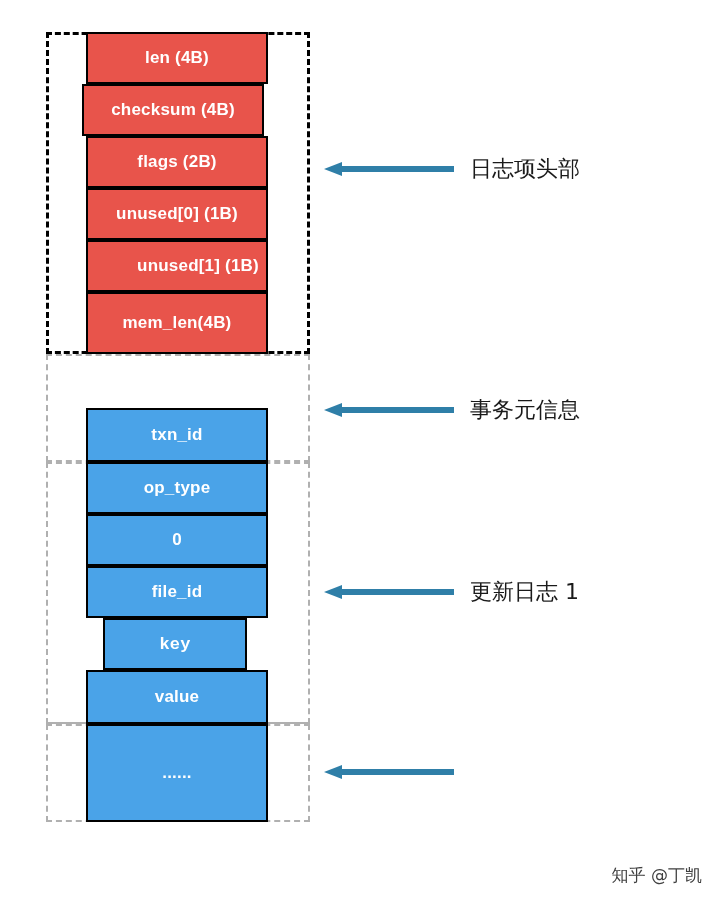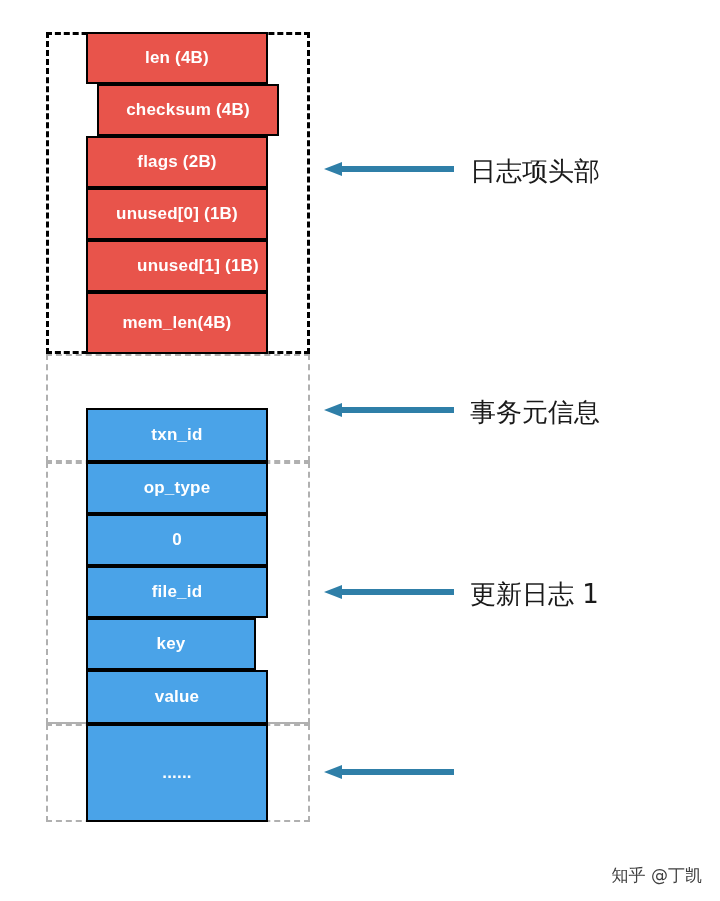--- a/index.html
+++ b/index.html
@@ -73,21 +73,21 @@
     height: 0;
     border-top: 7px solid transparent;
     border-bottom: 7px solid transparent;
     border-right: 18px solid #2f7fa8;
   }
 
   
   .annot {
     position: absolute;
     color: #1a1a1a;
-    font-size: 26px;
+    font-size: 22px;
     font-family: "DejaVu Sans", "Liberation Sans", sans-serif;
     white-space: nowrap;
   }
 
   
   .watermark {
     position: absolute;
     right: 18px;
     bottom: 14px;
     color: #404040;
@@ -106,40 +106,40 @@
   <div class="group-box group-gray" style="left:46px; top:354px; width:264px; height:108px;"></div>
 
   <div class="group-box group-gray" style="left:46px; top:462px; width:264px; height:262px;"></div>
 
   <div class="group-box group-gray" style="left:46px; top:724px; width:264px; height:98px;"></div>
 
   <div class="group-box group-solid-top" style="left:46px; top:722px; width:264px; height:2px;"></div>
 
   <div class="cell red" style="left:86px; top:32px; width:182px; height:52px;">len (4B)</div>
 
-  <div class="cell red" style="left:97px; top:84px; width:182px; height:52px;">checksum (4B)</div>
+  <div class="cell red" style="left:82px; top:84px; width:182px; height:52px;">checksum (4B)</div>
 
   <div class="cell red" style="left:86px; top:136px; width:182px; height:52px;">flags (2B)</div>
 
   <div class="cell red" style="left:86px; top:188px; width:182px; height:52px;">unused[0] (1B)</div>
 
   <div class="cell red" style="left:86px; top:240px; width:182px; height:52px;padding-left:42px;">unused[1] (1B)</div>
 
   <div class="cell red" style="left:86px; top:292px; width:182px; height:62px;">mem_len(4B)</div>
 
 
   <div class="cell blue" style="left:86px; top:408px; width:182px; height:54px;">txn_id</div>
 
   <div class="cell blue" style="left:86px; top:462px; width:182px; height:52px;">op_type</div>
 
   <div class="cell blue" style="left:86px; top:514px; width:182px; height:52px;">0</div>
 
   <div class="cell blue" style="left:86px; top:566px; width:182px; height:52px;">file_id</div>
 
-  <div class="cell blue" style="left:86px; top:618px; width:170px; height:52px;">key</div>
+  <div class="cell blue" style="left:103px; top:618px; width:144px; height:52px;font-family:Liberation Mono, monospace;">key</div>
 
   <div class="cell blue" style="left:86px; top:670px; width:182px; height:54px;">value</div>
 
   <div class="cell blue" style="left:86px; top:724px; width:182px; height:98px;">......</div>
 
   <div class="arrow" style="left:324px; top:162px; width:130px;">
     <div class="shaft" style="width:114px;"></div>
     <div class="head"></div>
   </div>
   <div class="arrow" style="left:324px; top:403px; width:130px;">

